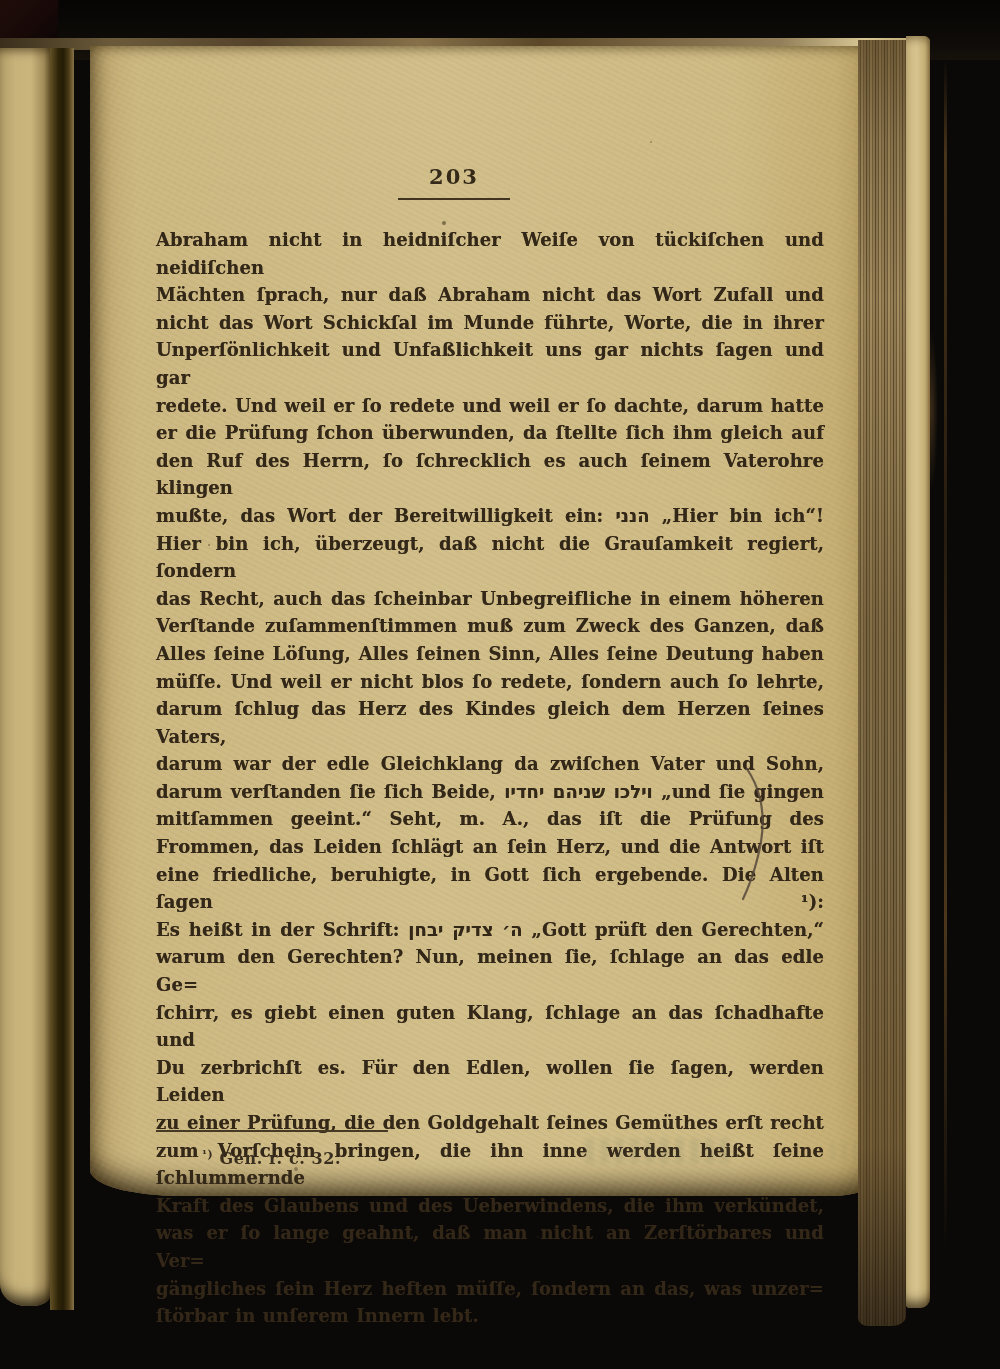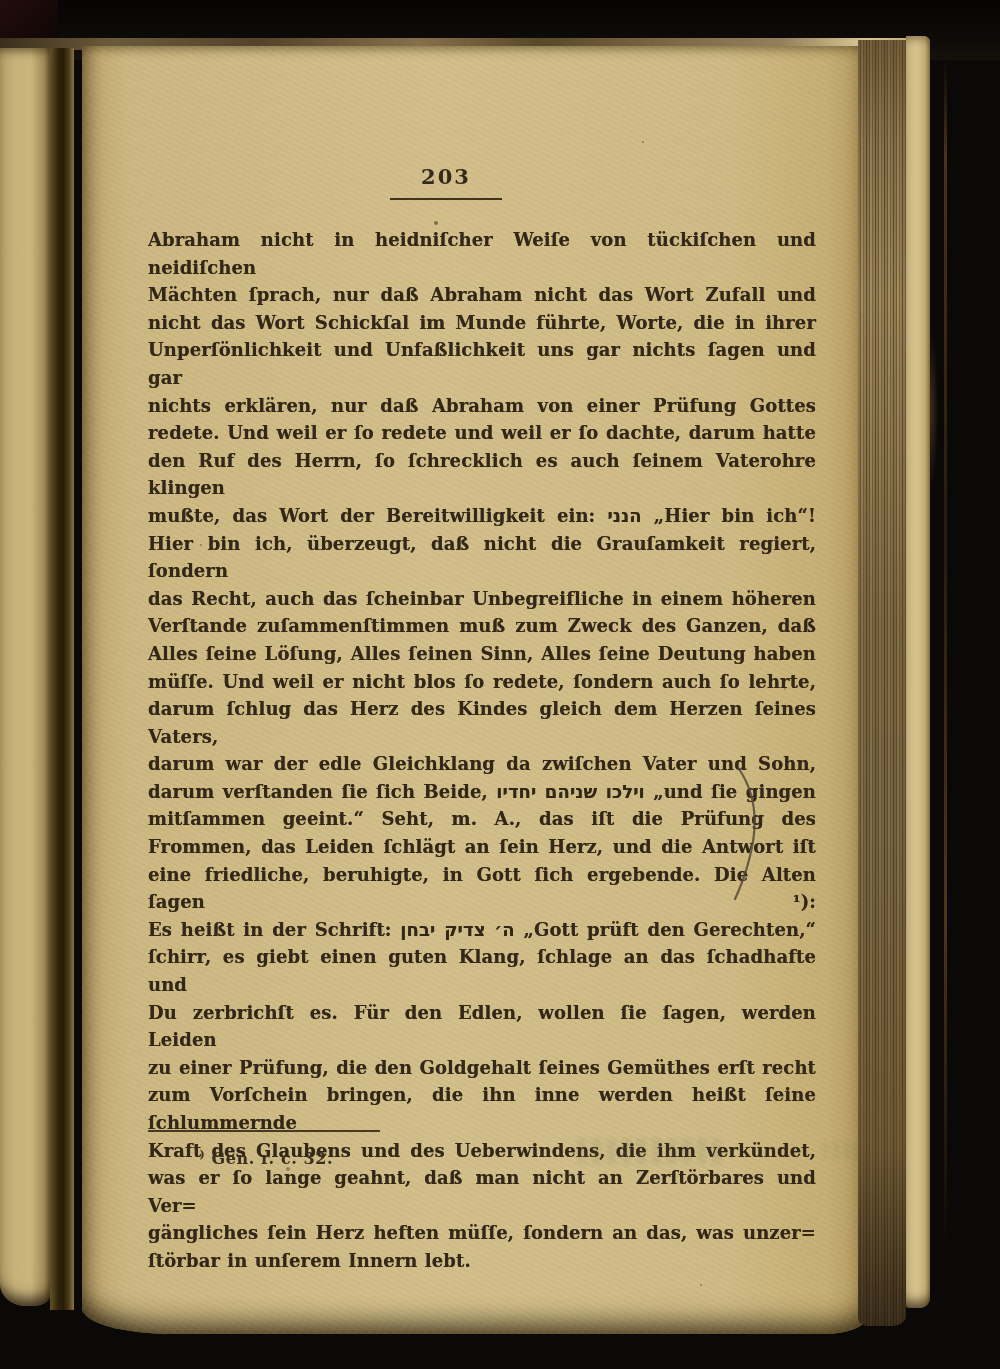--- a/index.html
+++ b/index.html
@@ -35,21 +35,21 @@
     border-radius:0 0 18px 26px / 0 0 10px 22px;
     box-shadow:inset 0 10px 10px -7px rgba(55,40,15,.65), inset 0 -16px 14px -9px rgba(20,14,4,.8);
   }
   .gutter{
     position:absolute;left:50px;top:48px;width:24px;height:1262px;
     background:linear-gradient(90deg,#645226 0%,#2e2408 35%,#241c06 55%,#4a3a16 78%,#8a744a 100%);
   }
 
   
   .main-page{
-    position:absolute;left:82px;top:46px;width:784px;height:1288px;
+    position:absolute;left:90px;top:46px;width:784px;height:1150px;
     background:linear-gradient(90deg,#bfa76e 0%,#cdb881 6%,#d2bf8a 45%,#cfbb84 82%,#c6af73 95%,#b29а5e 100%),
                #cfbb84;
     background:linear-gradient(90deg,#bfa76e 0%,#cdb881 6%,#d2bf8a 45%,#cfbb84 82%,#c6af73 95%,#b2995e 100%);
     border-radius:2px 2px 42px 90px / 2px 2px 16px 26px;
     box-shadow:
       inset 0 10px 12px -8px rgba(70,52,22,.55),
       inset 16px 0 20px -12px rgba(55,40,14,.55),
       inset -12px 0 16px -9px rgba(80,60,26,.45),
       inset 0 -22px 26px -12px rgba(30,20,6,.75);
     color:#332718;
@@ -164,36 +164,37 @@
 
     <div class="page-number-wrap">
       <span class="page-number">203</span>
     </div>
 
     <div class="text-block">
         <div class="tline">Abraham nicht in heidniſcher Weiſe von tückiſchen und neidiſchen</div>
         <div class="tline">Mächten ſprach, nur daß Abraham nicht das Wort Zufall und</div>
         <div class="tline">nicht das Wort Schickſal im Munde führte, Worte, die in ihrer</div>
         <div class="tline">Unperſönlichkeit und Unfaßlichkeit uns gar nichts ſagen und gar</div>
-        <div class="tline">nichts erklären, nur daß Abraham von einer Prüfung Gottes</div>
         <div class="tline">redete.  Und weil er ſo redete und weil er ſo dachte, darum hatte</div>
+        <div class="tline">er die Prüfung ſchon überwunden, da ſtellte ſich ihm gleich auf</div>
         <div class="tline">den Ruf des Herrn, ſo ſchrecklich es auch ſeinem Vaterohre klingen</div>
         <div class="tline">mußte, das Wort der Bereitwilligkeit ein: הנני „Hier bin ich“!</div>
         <div class="tline">Hier bin ich, überzeugt, daß nicht die Grauſamkeit regiert, ſondern</div>
         <div class="tline">das Recht, auch das ſcheinbar Unbegreifliche in einem höheren</div>
         <div class="tline">Verſtande zuſammenſtimmen muß zum Zweck des Ganzen, daß</div>
         <div class="tline">Alles ſeine Löſung, Alles ſeinen Sinn, Alles ſeine Deutung haben</div>
         <div class="tline">müſſe.  Und weil er nicht blos ſo redete, ſondern auch ſo lehrte,</div>
         <div class="tline">darum ſchlug das Herz des Kindes gleich dem Herzen ſeines Vaters,</div>
         <div class="tline">darum war der edle Gleichklang da zwiſchen Vater und Sohn,</div>
         <div class="tline">darum verſtanden ſie ſich Beide, וילכו שניהם יחדיו „und ſie gingen</div>
         <div class="tline">mitſammen geeint.“  Seht, m. A., das iſt die Prüfung des</div>
         <div class="tline">Frommen, das Leiden ſchlägt an ſein Herz, und die Antwort iſt</div>
         <div class="tline">eine friedliche, beruhigte, in Gott ſich ergebende.  Die Alten ſagen ¹):</div>
         <div class="tline">Es heißt in der Schrift: ה׳ צדיק יבחן „Gott prüft den Gerechten,“</div>
+        <div class="tline">warum den Gerechten? Nun, meinen ſie, ſchlage an das edle Ge=</div>
         <div class="tline">ſchirr, es giebt einen guten Klang, ſchlage an das ſchadhafte und</div>
         <div class="tline">Du zerbrichſt es.  Für den Edlen, wollen ſie ſagen, werden Leiden</div>
         <div class="tline">zu einer Prüfung, die den Goldgehalt ſeines Gemüthes erſt recht</div>
         <div class="tline">zum Vorſchein bringen, die ihn inne werden heißt ſeine ſchlummernde</div>
         <div class="tline">Kraft des Glaubens und des Ueberwindens, die ihm verkündet,</div>
         <div class="tline">was er ſo lange geahnt, daß man nicht an Zerſtörbares und Ver=</div>
         <div class="tline">gängliches ſein Herz heften müſſe, ſondern an das, was unzer=</div>
         <div class="tline end">ſtörbar in unſerem Innern lebt.</div>
       </div>
 

